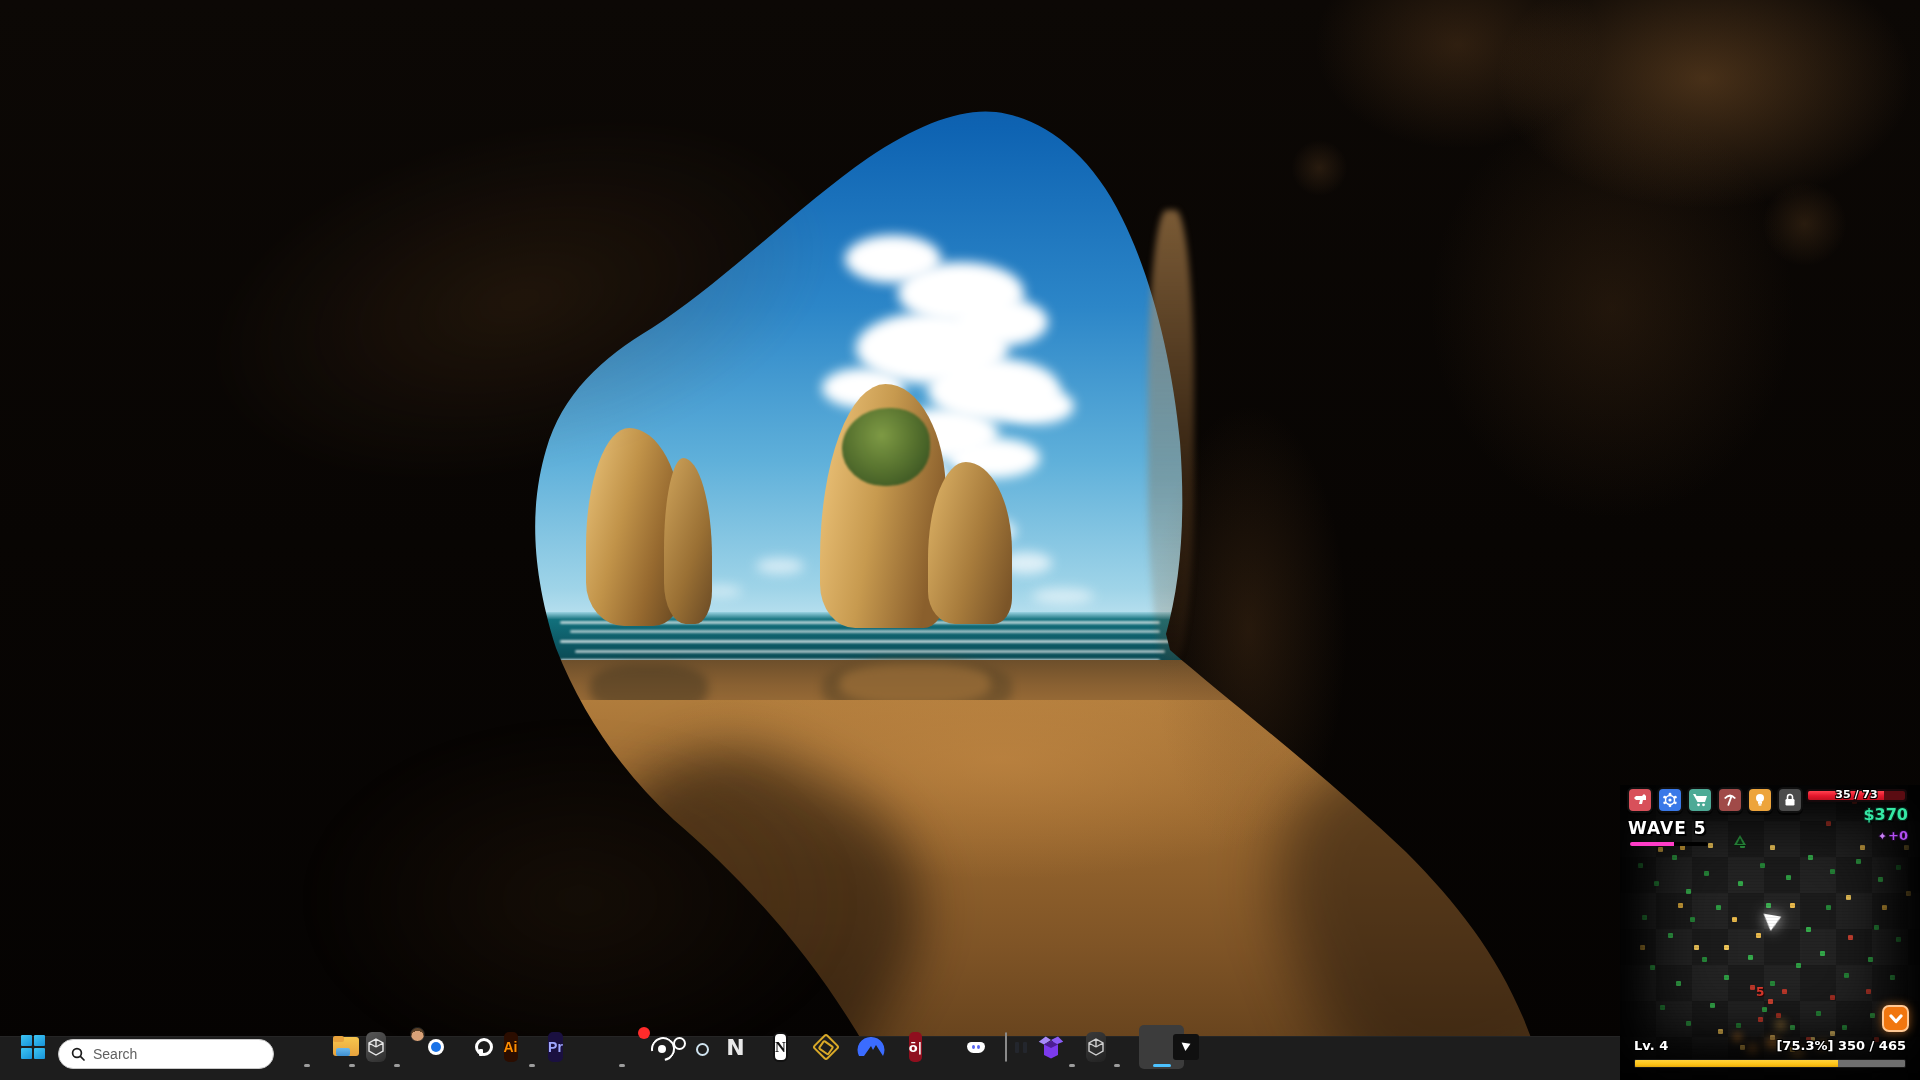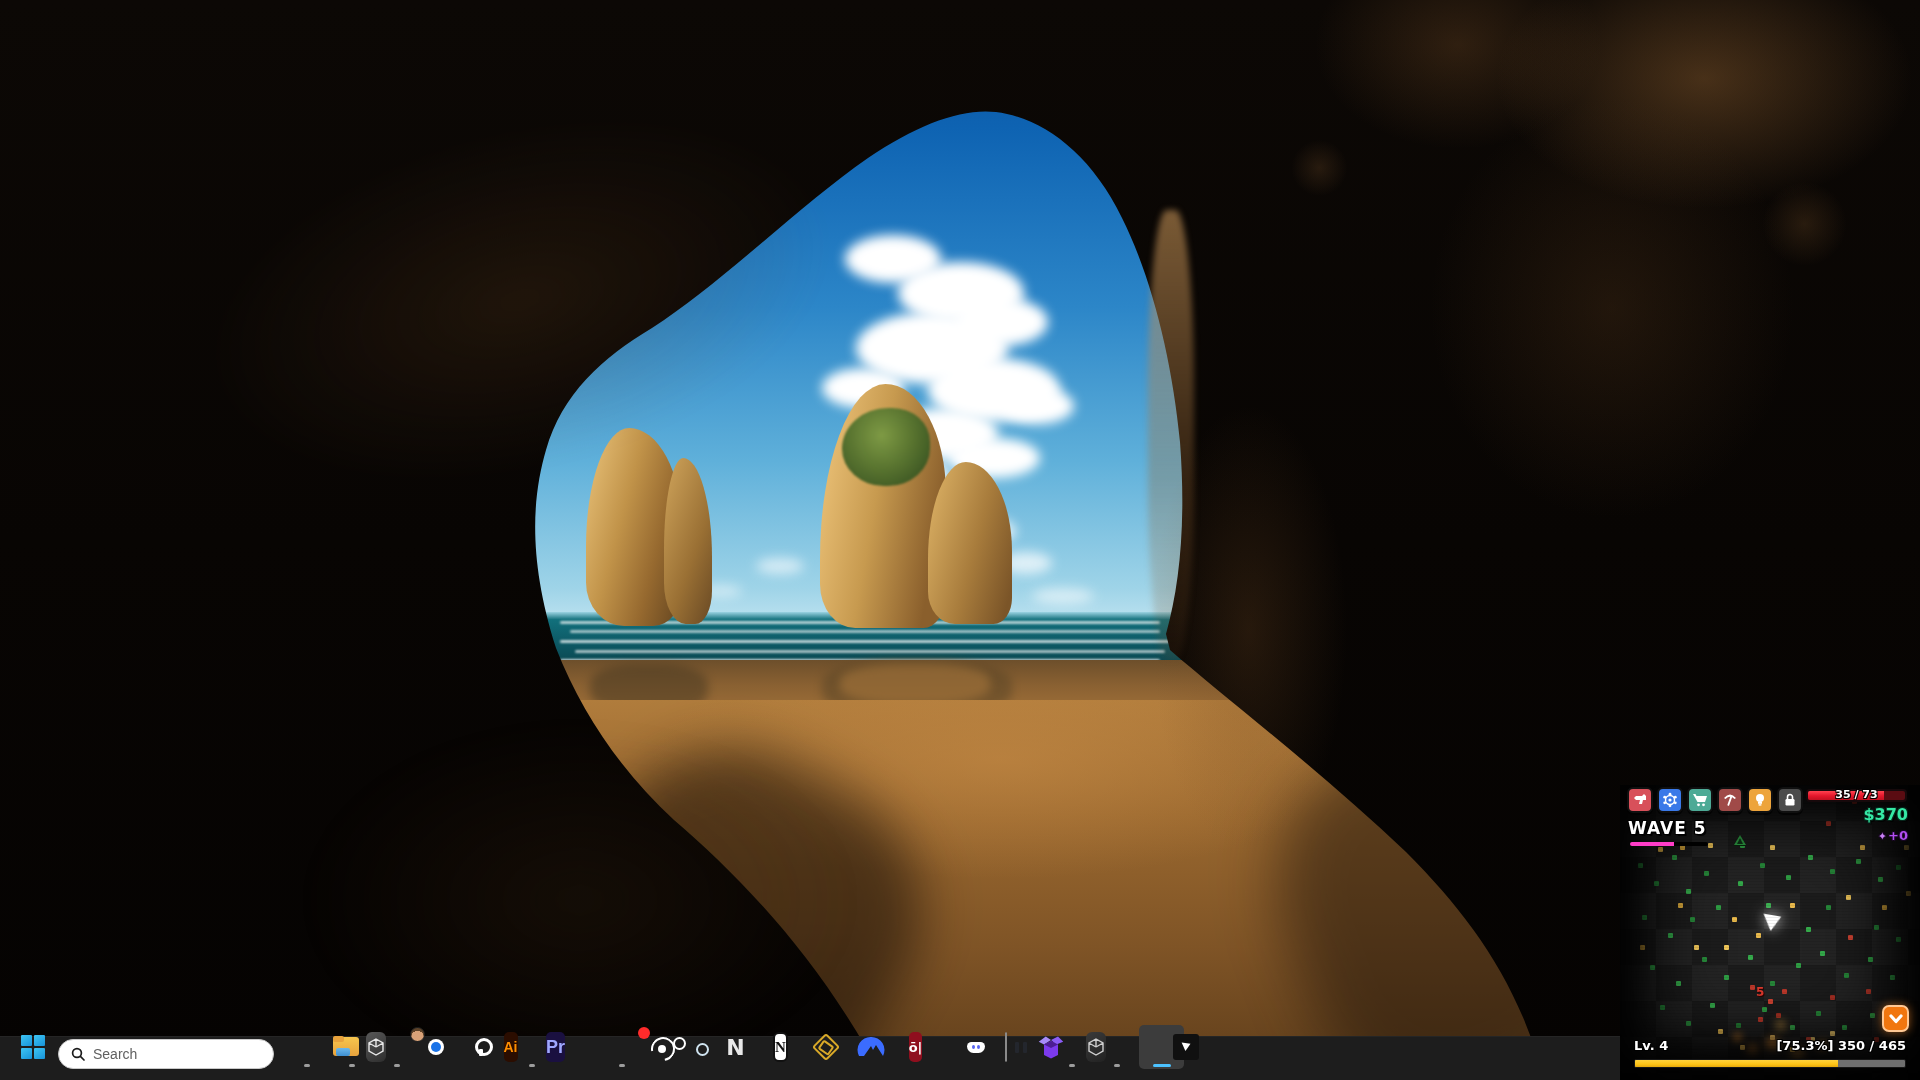--- a/index.html
+++ b/index.html
@@ -119,21 +119,21 @@
   .ic-cube { border-radius:6px; background:linear-gradient(145deg,#585858,#2e2e2e); }
   .ic-cube.dark { background:linear-gradient(145deg,#3a3a3a,#222); }
   .ic-chrome { border-radius:50%; background:conic-gradient(from -50deg,#ea4335 0 120deg,#fbbc05 0 205deg,#34a853 0 360deg); }
   .ic-chrome::before { content:""; position:absolute; left:7px; top:7px; width:16px; height:16px; background:#fff; border-radius:50%; }
   .ic-chrome::after { content:""; position:absolute; left:10px; top:10px; width:10px; height:10px; background:#1a73e8; border-radius:50%; }
   .ic-chrome .avatar { position:absolute; right:-4px; top:-5px; width:15px; height:15px; border-radius:50%; background:radial-gradient(circle at 50% 70%,#d9a278 55%,#5d4228 56%); border:1px solid #222; }
   .ic-1pw { border-radius:50%; background:#1565e0; }
   .ic-1pw::before { content:""; position:absolute; left:9px; top:6px; width:12px; height:12px; border-radius:50%; border:3.5px solid #fff; }
   .ic-1pw::after { content:""; position:absolute; left:13px; top:17px; width:4px; height:7px; background:#fff; border-radius:1px; }
   .ic-ai { border-radius:5px; background:#2b0d00; color:#ff8f00; font-weight:bold; font-size:14px; font-family:"Liberation Sans",sans-serif; }
-  .ic-pr { border-radius:5px; background:#1a1040; color:#9fa8ff; font-weight:bold; font-size:18px; font-family:"Liberation Sans",sans-serif; }
+  .ic-pr { border-radius:5px; background:#1a1040; color:#9fa8ff; font-weight:bold; font-size:14px; font-family:"Liberation Sans",sans-serif; }
   .ic-photos { border-radius:5px; background:linear-gradient(180deg,#7ac0f0,#2e7cc9); overflow:hidden; }
   .ic-photos::before { content:""; position:absolute; left:-2px; bottom:0; width:0; height:0; border-left:11px solid transparent; border-right:11px solid transparent; border-bottom:16px solid rgba(235,248,255,.95); }
   .ic-photos::after { content:""; position:absolute; right:-3px; bottom:0; width:0; height:0; border-left:12px solid transparent; border-right:12px solid transparent; border-bottom:13px solid rgba(205,232,250,.85); }
   .ic-obs { border-radius:50%; background:#101010; }
   .ic-obs::before { content:""; position:absolute; left:5px; top:5px; width:20px; height:20px; border-radius:50%; border:2px solid #fff; border-bottom-color:transparent; transform:rotate(35deg); }
   .ic-obs::after { content:""; position:absolute; left:12px; top:13px; width:8px; height:8px; border-radius:50%; background:#fff; }
   .ic-obs .rec { position:absolute; right:-4px; top:-5px; width:12px; height:12px; border-radius:50%; background:#ff2b2b; }
   .ic-steam { border-radius:50%; background:linear-gradient(180deg,#2a475e,#14233a); }
   .ic-steam::before { content:""; position:absolute; right:5px; top:5px; width:9px; height:9px; border-radius:50%; border:2.5px solid #fff; }
   .ic-steam::after { content:""; position:absolute; left:5px; bottom:6px; width:9px; height:9px; border-radius:50%; border:2.5px solid #cfe3ef; }

